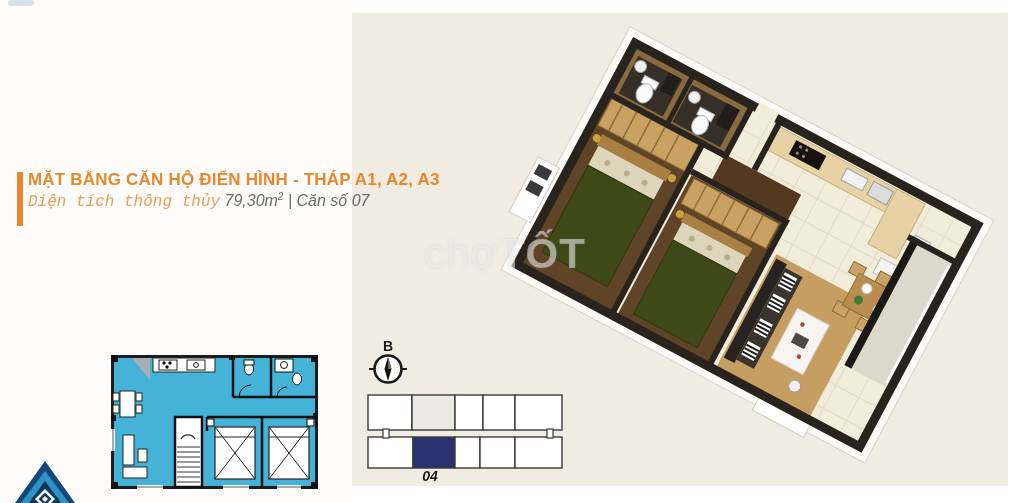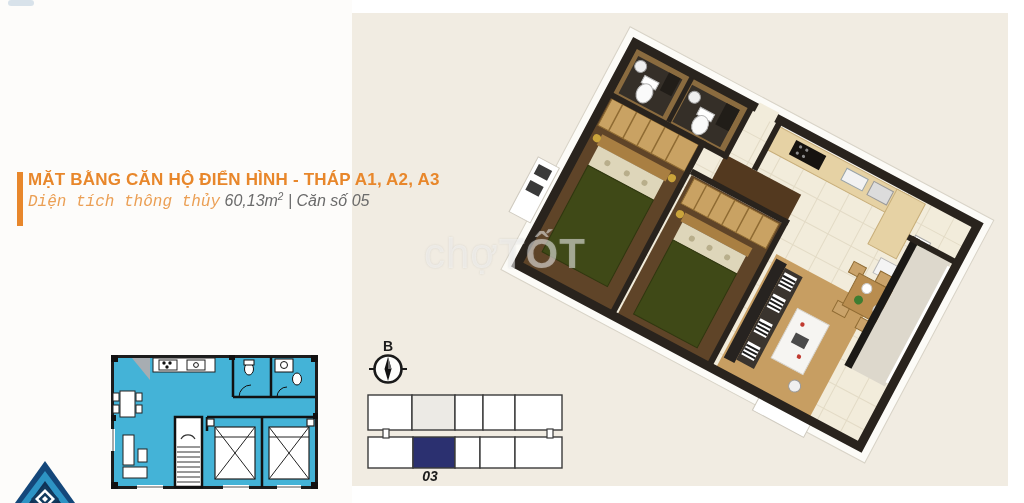--- a/index.html
+++ b/index.html
@@ -189,23 +189,23 @@
     </g>
   </svg>
 
   <div class="watermark"><span class="wm1">chợ</span><span class="wm2">TỐT</span></div>
 
   <div class="header">
     <div class="accent-bar"></div>
     <h1 class="title">MẶT BẰNG CĂN HỘ ĐIỂN HÌNH - THÁP A1, A2, A3</h1>
     <p class="subtitle">
       <span class="orange">Diện tích thông thủy</span>
-      <span>60,13m</span><sup>2</sup>
+      <span>79,30m</span><sup>2</sup>
       <span>|</span>
-      <span>Căn số 05</span>
+      <span>Căn số 07</span>
     </p>
   </div>
 
   <svg class="plan2d" width="207" height="134" viewBox="0 0 207 134">
     <rect x="1.5" y="1.5" width="204" height="131" fill="#44b3d7" stroke="#1c1c1c" stroke-width="3"></rect>
 
     <g>
       <rect x="26" y="130" width="26" height="4" fill="#ffffff"></rect>
         <path d="M26,132h26" stroke="#555" stroke-width="1"></path>
       <rect x="112" y="130" width="26" height="4" fill="#ffffff"></rect>
@@ -300,21 +300,21 @@
       <rect x="483" y="395" width="32" height="35" fill="#ffffff" stroke="#3b3b3b" stroke-width="1.4"></rect>
       <rect x="515" y="395" width="47" height="35" fill="#ffffff" stroke="#3b3b3b" stroke-width="1.4"></rect>
       <rect x="368" y="437" width="45" height="31" fill="#ffffff" stroke="#3b3b3b" stroke-width="1.4"></rect>
       <rect x="413" y="437" width="42" height="31" fill="#2b3070" stroke="#3b3b3b" stroke-width="1.4"></rect>
       <rect x="455" y="437" width="25" height="31" fill="#ffffff" stroke="#3b3b3b" stroke-width="1.4"></rect>
       <rect x="480" y="437" width="35" height="31" fill="#ffffff" stroke="#3b3b3b" stroke-width="1.4"></rect>
       <rect x="515" y="437" width="47" height="31" fill="#ffffff" stroke="#3b3b3b" stroke-width="1.4"></rect>
       <rect x="383" y="429" width="6" height="9" fill="#ffffff" stroke="#3b3b3b" stroke-width="1.2"></rect>
       <rect x="547" y="429" width="6" height="9" fill="#ffffff" stroke="#3b3b3b" stroke-width="1.2"></rect>
     </svg>
-  <div class="unit-label">03</div>
+  <div class="unit-label">04</div>
 
   <svg class="logo" width="60" height="44" viewBox="0 0 60 44">
     <polygon points="30,2 60,44 0,44" fill="#14477a"></polygon>
     <polygon points="30,12 54,44 6,44" fill="#2d93c4"></polygon>
     <polygon points="30,22 46,44 14,44" fill="#0f3156"></polygon>
     <polygon points="30,26 44,40 30,54 16,40" fill="#123a5e"></polygon>
     <polygon points="30,30 40,40 30,50 20,40" fill="#ffffff"></polygon>
     <polygon points="30,33.5 36.5,40 30,46.5 23.5,40" fill="#123a5e"></polygon>
     <polygon points="30,37 33,40 30,43 27,40" fill="#ffffff"></polygon>
   </svg>

